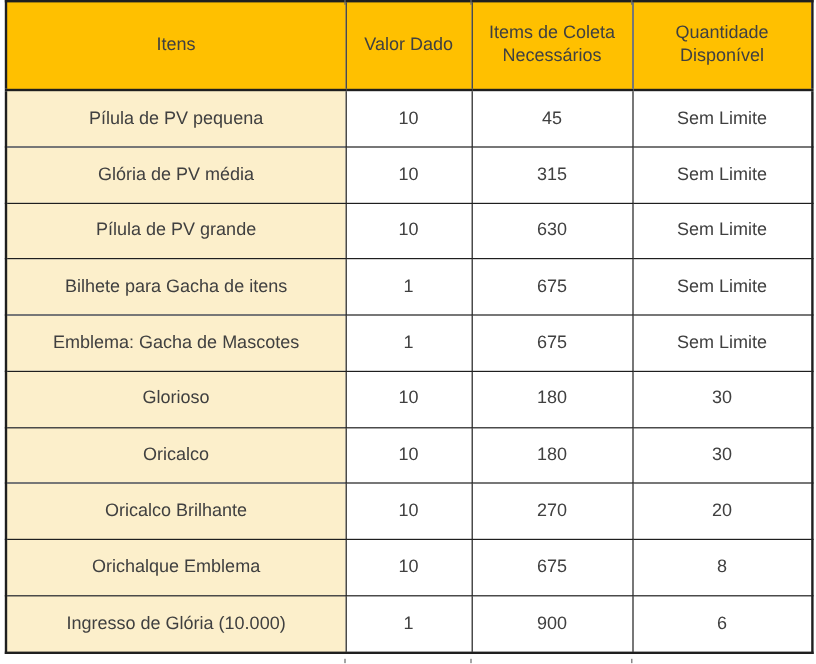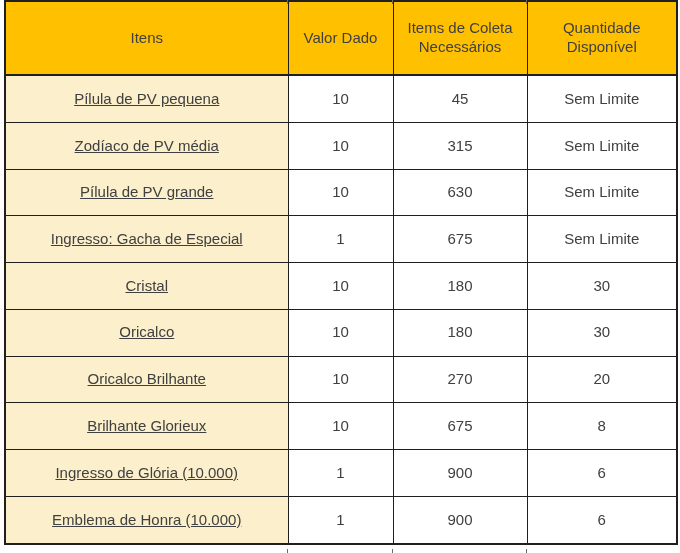--- a/index.html
+++ b/index.html
@@ -41,21 +41,20 @@
     font-weight: normal;
     height: 72px;
     border-bottom-width: 2px;
   }
   table.data-table tbody td {
     height: 29px;
     background: var(--cell-bg, #ffffff);
   }
   table.data-table tbody td.item-col {
     background: var(--item-bg, #fcefcb);
-    text-decoration: underline;
   }
   .stub {
     position: absolute;
     width: 1px;
     background: #6b6b6b;
   }
   .stub.top    { top: 0; height: 4px; }
   .stub.bottom { bottom: 0; height: 4px; }
 </style>
 </head>
@@ -79,69 +78,69 @@
       </tr>
     </thead>
     <tbody id="table-body">
         <tr>
           <td class="item-col">Pílula de PV pequena</td>
           <td>10</td>
           <td>45</td>
           <td>Sem Limite</td>
         </tr>
         <tr>
-          <td class="item-col">Zodíaco de PV média</td>
+          <td class="item-col">Glória de PV média</td>
           <td>10</td>
           <td>315</td>
           <td>Sem Limite</td>
         </tr>
         <tr>
           <td class="item-col">Pílula de PV grande</td>
           <td>10</td>
           <td>630</td>
           <td>Sem Limite</td>
         </tr>
         <tr>
-          <td class="item-col">Ingresso: Gacha de Especial</td>
+          <td class="item-col">Bilhete para Gacha de itens</td>
           <td>1</td>
           <td>675</td>
           <td>Sem Limite</td>
         </tr>
         <tr>
-          <td class="item-col">Cristal</td>
+          <td class="item-col">Emblema: Gacha de Mascotes</td>
+          <td>1</td>
+          <td>675</td>
+          <td>Sem Limite</td>
+        </tr>
+        <tr>
+          <td class="item-col">Glorioso</td>
           <td>10</td>
           <td>180</td>
           <td>30</td>
         </tr>
         <tr>
           <td class="item-col">Oricalco</td>
           <td>10</td>
           <td>180</td>
           <td>30</td>
         </tr>
         <tr>
           <td class="item-col">Oricalco Brilhante</td>
           <td>10</td>
           <td>270</td>
           <td>20</td>
         </tr>
         <tr>
-          <td class="item-col">Brilhante Glorieux</td>
+          <td class="item-col">Orichalque Emblema</td>
           <td>10</td>
           <td>675</td>
           <td>8</td>
         </tr>
         <tr>
           <td class="item-col">Ingresso de Glória (10.000)</td>
-          <td>1</td>
-          <td>900</td>
-          <td>6</td>
-        </tr>
-        <tr>
-          <td class="item-col">Emblema de Honra (10.000)</td>
           <td>1</td>
           <td>900</td>
           <td>6</td>
         </tr>
       </tbody>
   </table>
 
   <div class="stub top" style="left:287px"></div>
   <div class="stub top" style="left:392px"></div>
   <div class="stub top" style="left:526px"></div>

